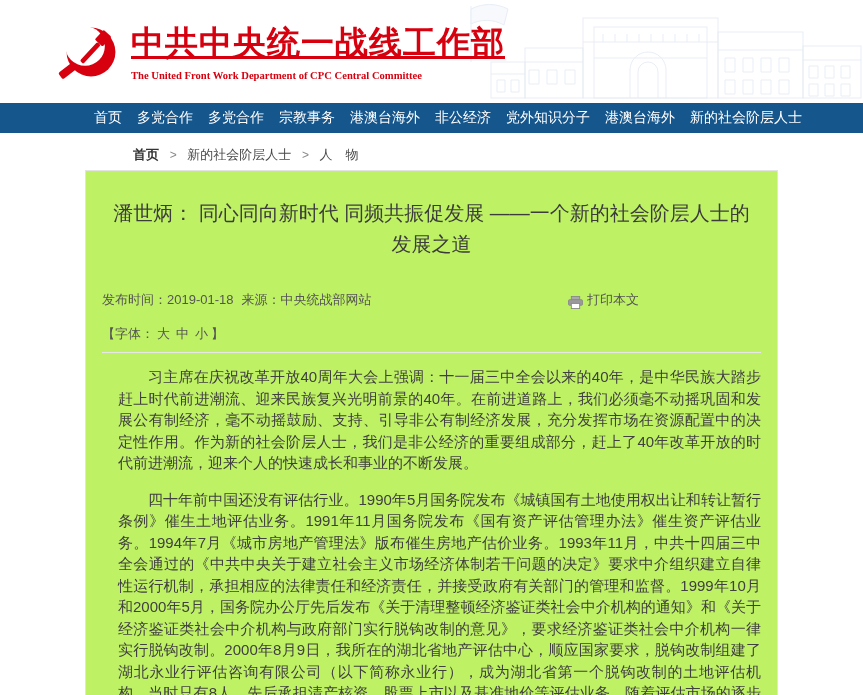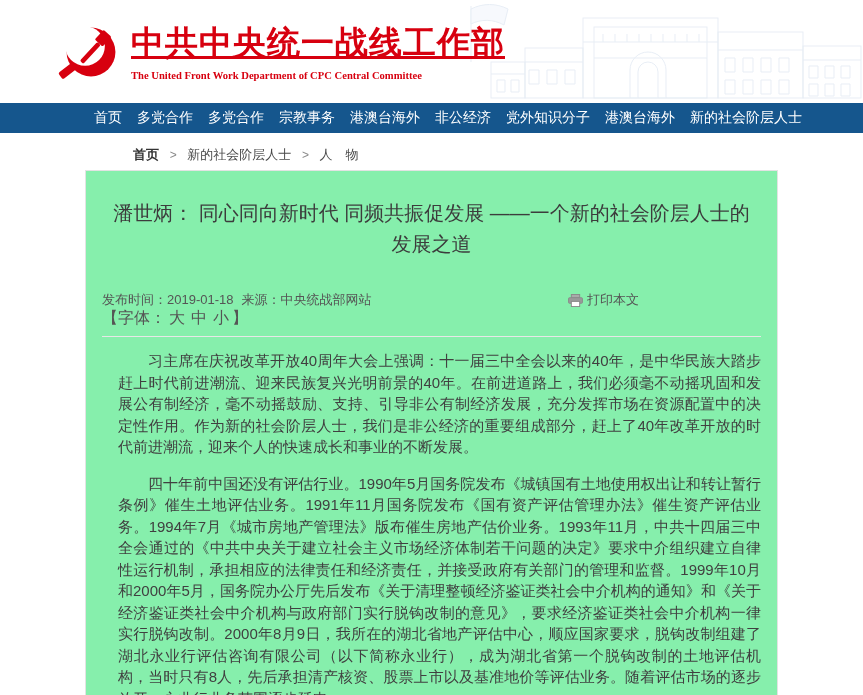--- a/index.html
+++ b/index.html
@@ -22,34 +22,34 @@
   .nav-item { color:#ffffff; font-size:14px; margin-right:15px; text-decoration:none; cursor:pointer; white-space:nowrap; }
   
   .breadcrumb { padding:13px 0 8px 133px; font-size:13px; color:#4a4a4a; height:37px; }
   .crumb { cursor:pointer; }
   .crumb-home { font-weight:bold; color:#333; }
   .crumb-sep { color:#8a8a8a; margin:0 7px; font-size:12px; }
   
   .content-box {
     margin-left:85px; width:693px; height:526px;
     border:1px solid #e3e3e3; border-bottom:none;
-    padding:0 16px; overflow:hidden; background:#86efac;
+    padding:0 16px; overflow:hidden; background:#bef264;
   }
   .article-title {
     margin:27px 8px 0; text-align:center;
     font-size:20px; font-weight:normal; color:#3c3c3c; line-height:31px;
   }
   .meta { position:relative; margin-top:31px; font-size:13px; color:#555; line-height:18px; }
   .meta-src { margin-left:8px; }
   .print-btn {
-    position:absolute; right:122px; top:0; display:flex; align-items:center;
+    position:absolute; right:122px; top:0; display:flex; align-items:flex-end;
     color:#555; cursor:pointer; font-size:13px;
   }
   .print-btn svg { margin-right:4px; }
-  .font-row { font-size:16px; color:#555; margin-top:0; line-height:18px; }
+  .font-row { font-size:13px; color:#555; margin-top:16px; line-height:18px; }
   .font-sz { cursor:pointer; margin:0 3px; }
   .meta-divider { border:none; border-top:1px solid #e7e7e7; margin:9px 0 0 0; }
   .article-body { margin-top:13px; font-size:15px; color:#404040; line-height:21.5px; text-align:justify; }
   .article-body p { margin:0 0 15px 16px; text-indent:2em; }
 </style>
 </head>
 <body>
 
 <header class="site-header">
   <svg class="wm" viewBox="0 0 430 100" aria-hidden="true">

